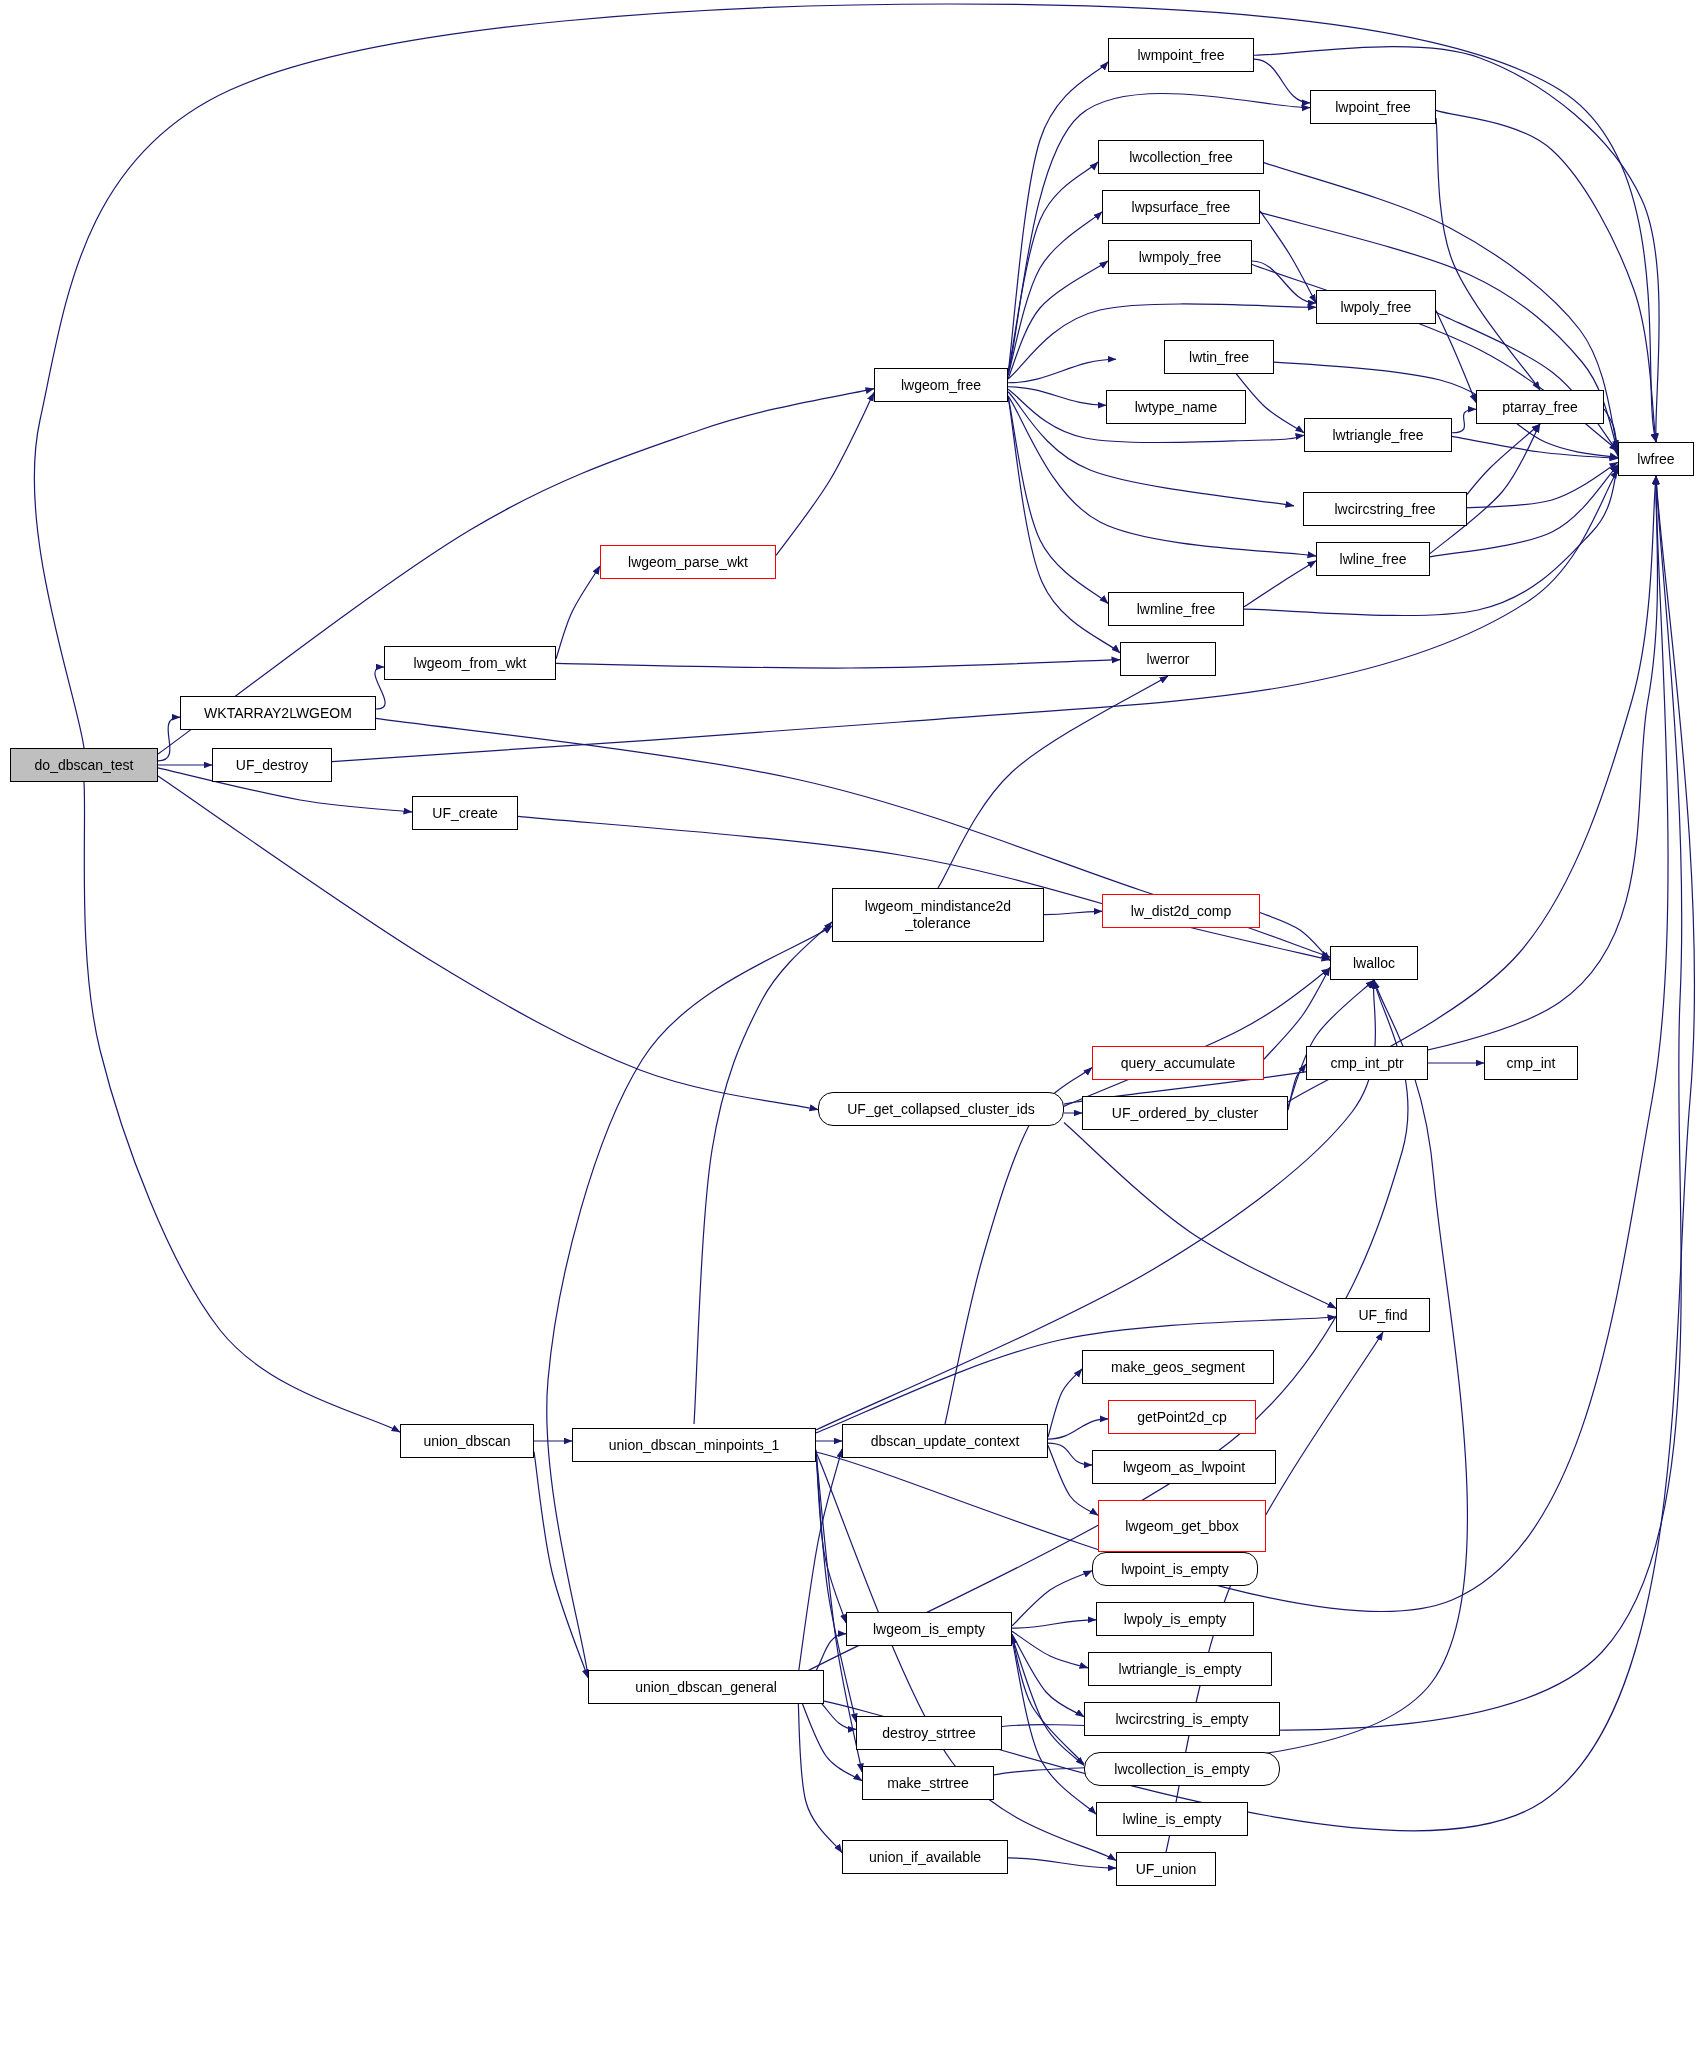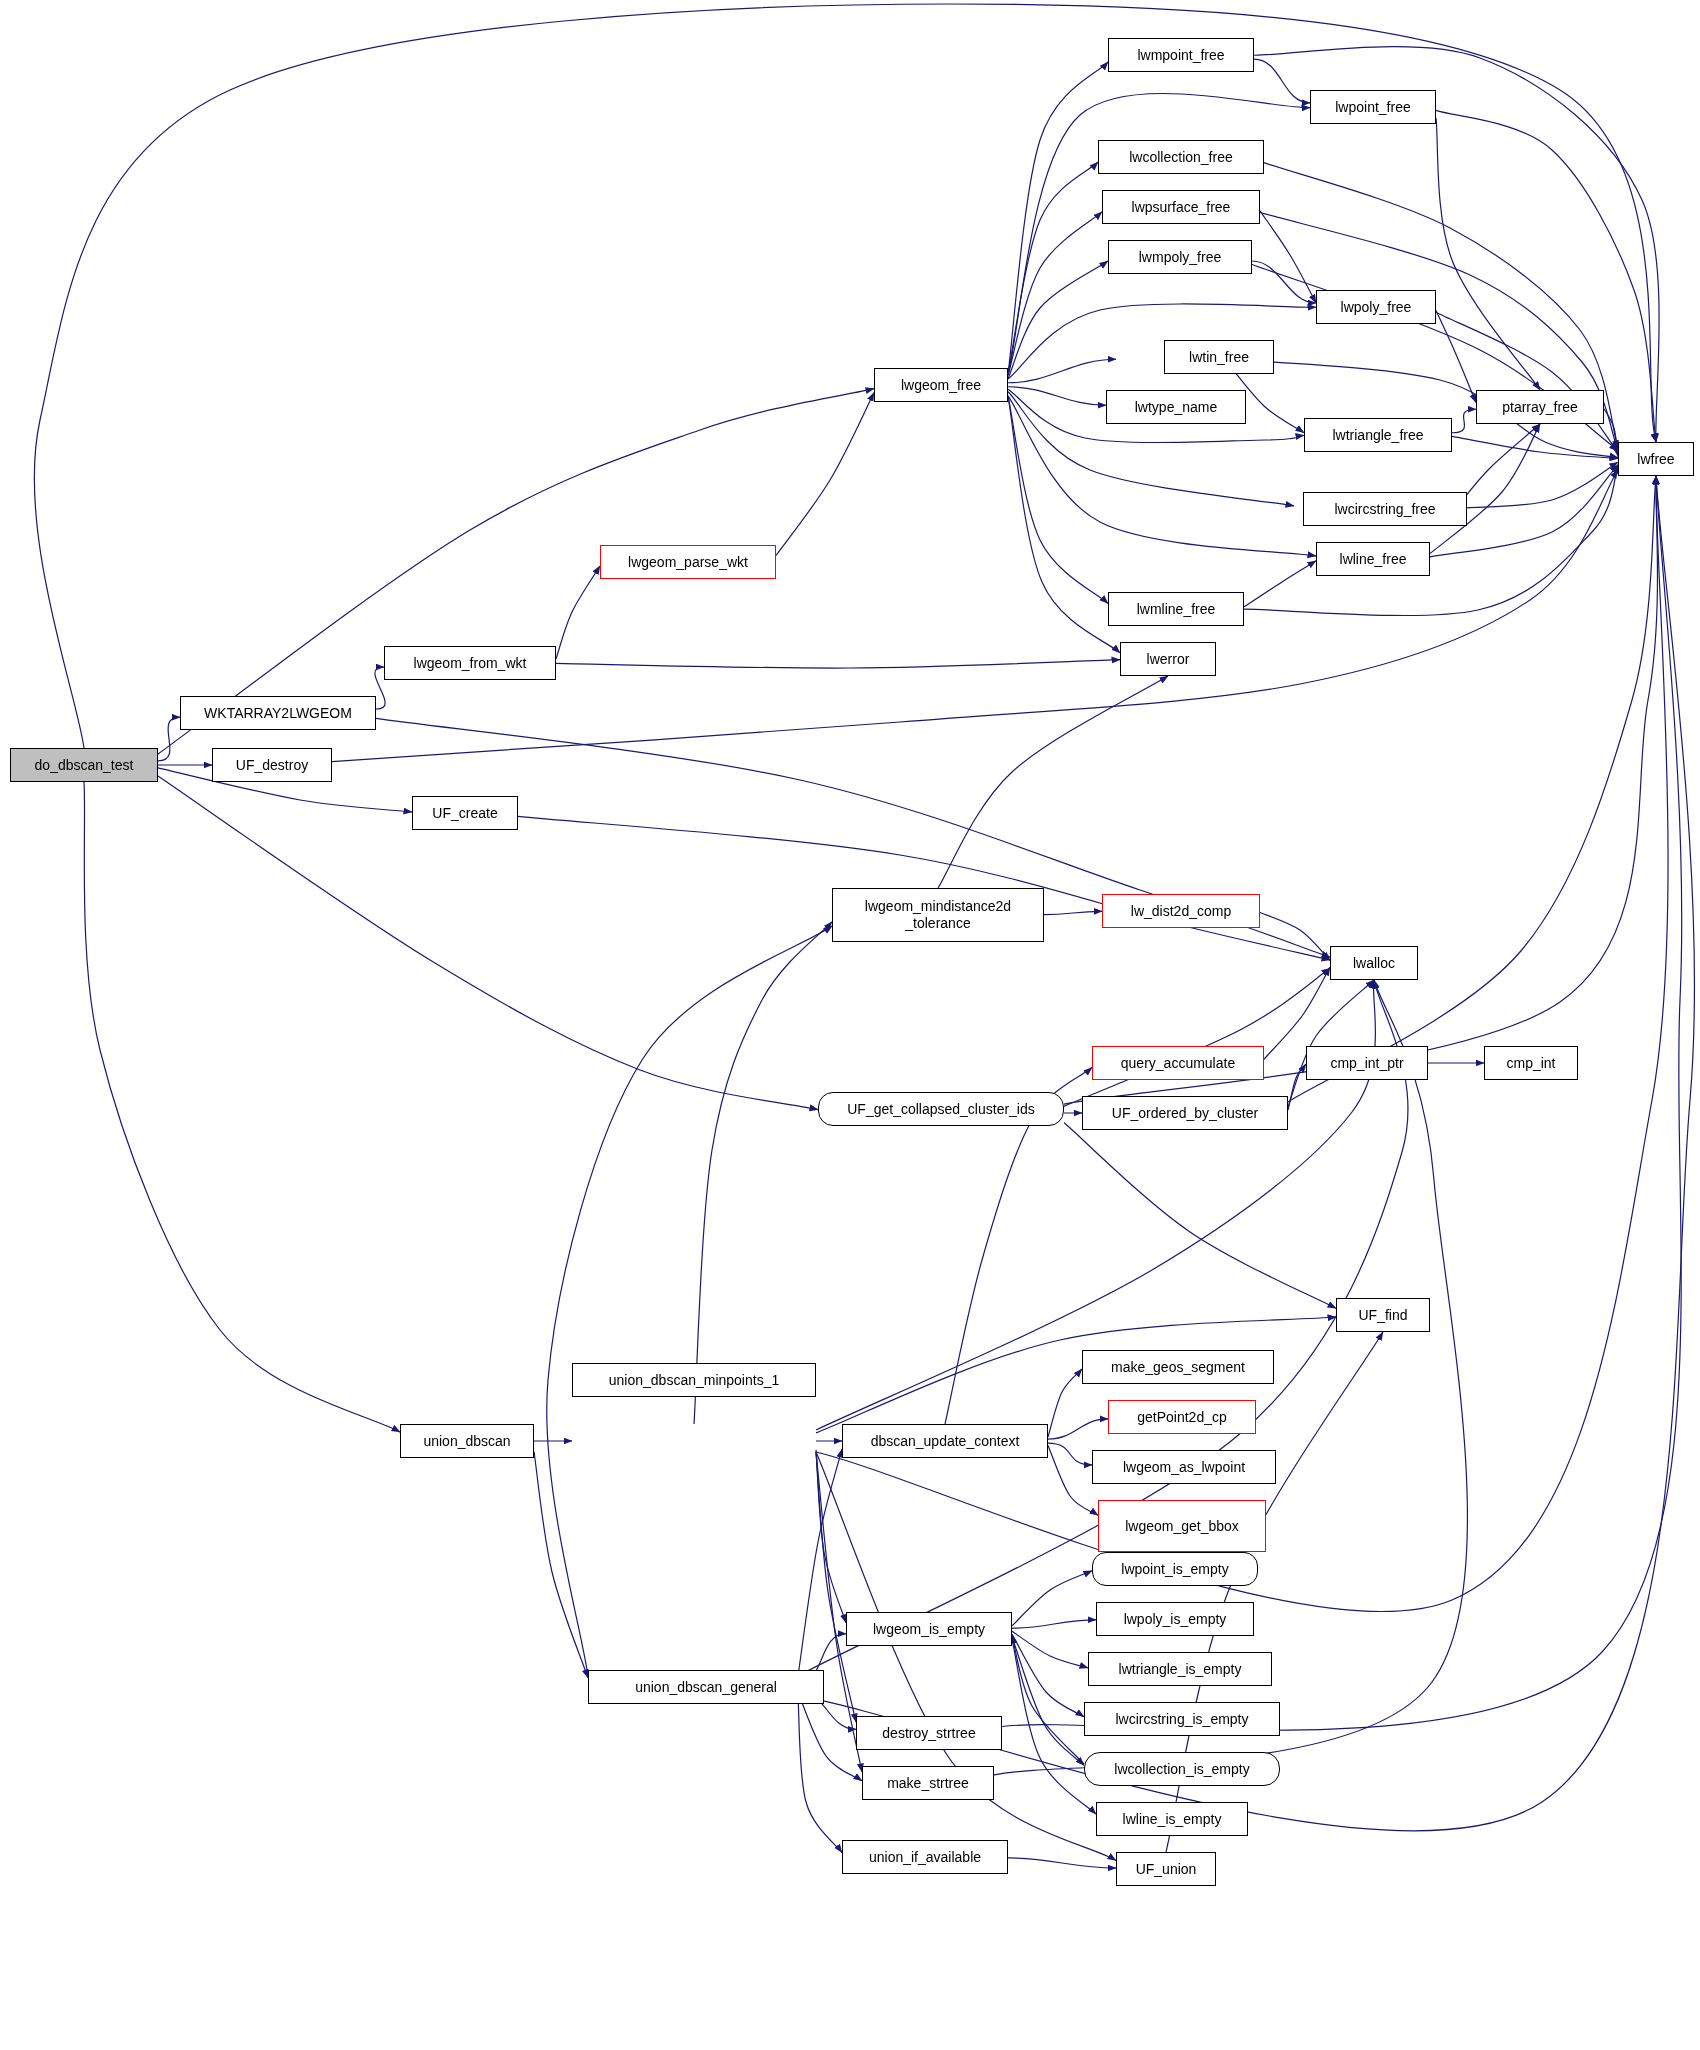--- a/index.html
+++ b/index.html
@@ -120,21 +120,21 @@
       <path d="M994,1774.92 C1067.0,1759.4 1358.7,1781.2 1432,1682 C1505.3,1582.8 1443.7,1297.0 1434,1180 C1424.3,1063.0 1384.0,1013.3 1374,980" class="edge" stroke="#191970" marker-end="url(#arrow)"></path>
       <path d="M1002,1726.52 C1102.0,1714.1 1489.0,1773.1 1602,1652 C1715.0,1530.9 1671.0,1196.0 1680,1000 C1689.0,804.0 1660.0,563.3 1656,476" class="edge" stroke="#191970" marker-end="url(#arrow)"></path>
     </svg>
 <div class="node focus" style="left: 10px; top: 748px; width: 148px; height: 34px; background: rgb(191, 191, 191);">do_dbscan_test</div>
     <div class="node" style="left: 180px; top: 696px; width: 196px; height: 34px;">WKTARRAY2LWGEOM</div>
     <div class="node" style="left: 212px; top: 748px; width: 120px; height: 34px;">UF_destroy</div>
     <div class="node" style="left: 412px; top: 796px; width: 106px; height: 34px;">UF_create</div>
     <div class="node" style="left: 384px; top: 646px; width: 172px; height: 34px;">lwgeom_from_wkt</div>
     <div class="node red" style="left: 600px; top: 545px; width: 176px; height: 34px; border-color: rgb(255, 0, 0);">lwgeom_parse_wkt</div>
     <div class="node" style="left: 400px; top: 1424px; width: 134px; height: 34px;">union_dbscan</div>
-    <div class="node" style="left: 572px; top: 1363px; width: 244px; height: 34px;">union_dbscan_minpoints_1</div>
+    <div class="node" style="left: 572px; top: 1428px; width: 244px; height: 34px;">union_dbscan_minpoints_1</div>
     <div class="node" style="left: 588px; top: 1670px; width: 236px; height: 34px;">union_dbscan_general</div>
     <div class="node" style="left: 874px; top: 368px; width: 134px; height: 34px;">lwgeom_free</div>
     <div class="node" style="left: 1108px; top: 38px; width: 146px; height: 34px;">lwmpoint_free</div>
     <div class="node" style="left: 1310px; top: 90px; width: 126px; height: 34px;">lwpoint_free</div>
     <div class="node" style="left: 1098px; top: 140px; width: 166px; height: 34px;">lwcollection_free</div>
     <div class="node" style="left: 1102px; top: 190px; width: 158px; height: 34px;">lwpsurface_free</div>
     <div class="node" style="left: 1108px; top: 240px; width: 144px; height: 34px;">lwmpoly_free</div>
     <div class="node" style="left: 1316px; top: 290px; width: 120px; height: 34px;">lwpoly_free</div>
     <div class="node" style="left: 1116px; top: 340px; width: 110px; height: 34px; margin-left: 48px;">lwtin_free</div>
     <div class="node" style="left: 1106px; top: 390px; width: 140px; height: 34px;">lwtype_name</div>

